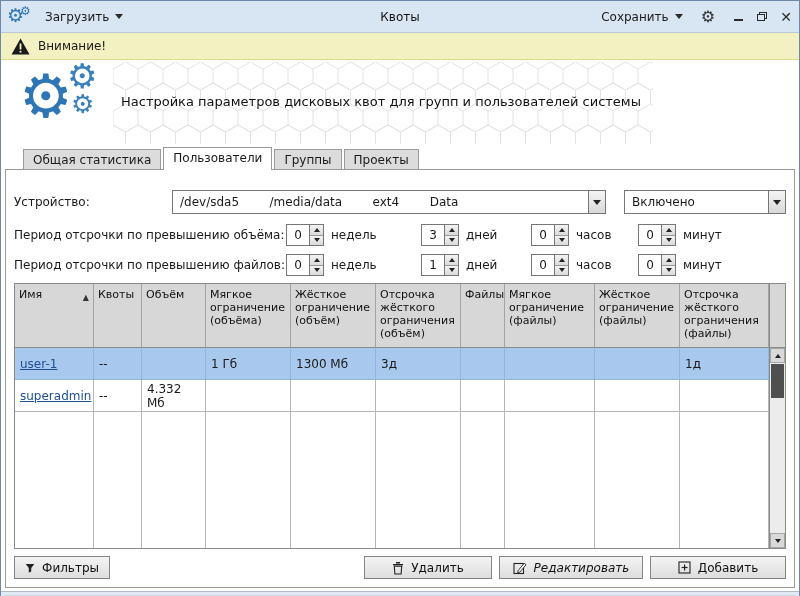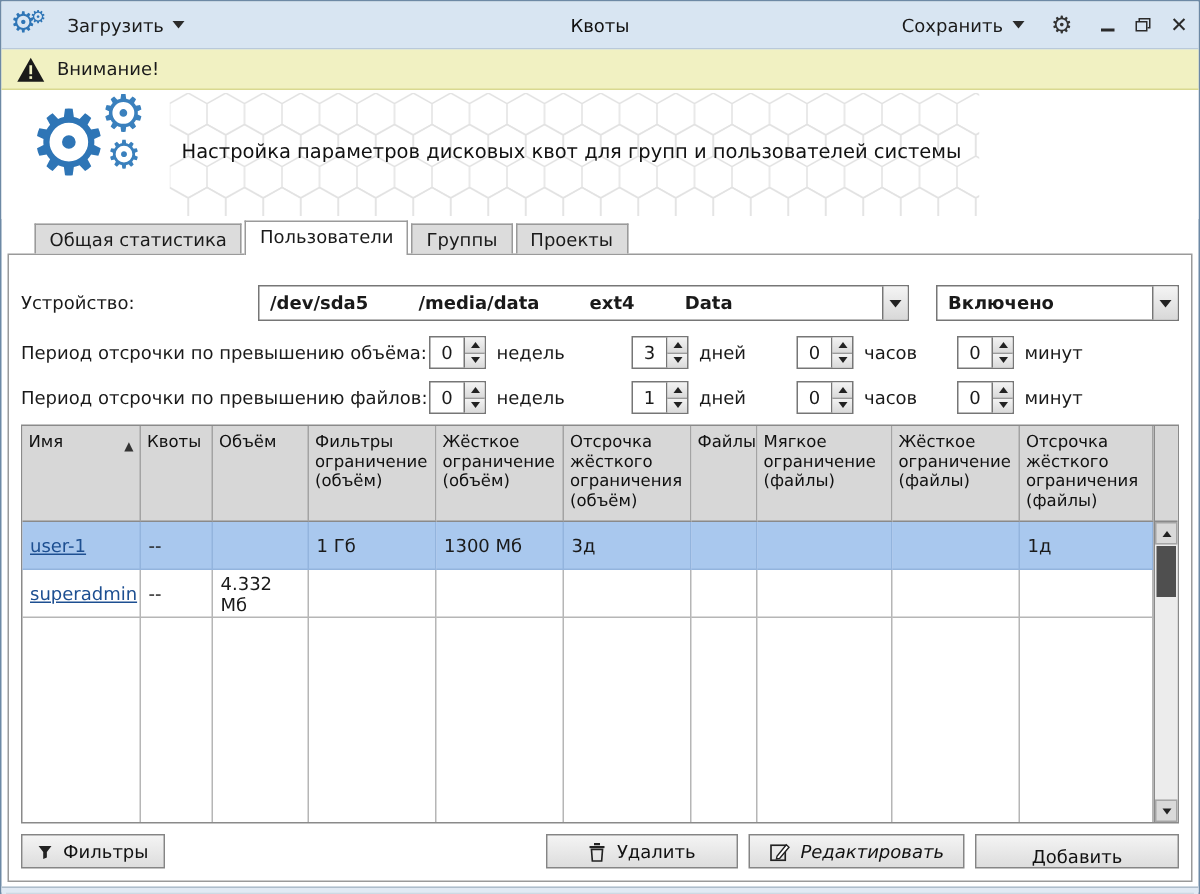--- a/index.html
+++ b/index.html
@@ -44,21 +44,21 @@
   .tab.active{background:#fff;height:23px;margin-bottom:-1px;padding-bottom:5px;}
 
   
   .frame{flex:1;margin:0 4px 3px;border:1px solid #9a9a9a;background:#fff;display:flex;flex-direction:column;position:relative;z-index:1;}
 
   .device-row{display:flex;align-items:center;margin:20px 8px 2px;}
   .device-row .lbl{width:158px;}
   .combo{height:24px;border:1px solid #767676;background:#fff;display:flex;align-items:stretch;}
   .combo-main{flex:1;}
   .combo-state{width:162px;margin-left:18px;}
-  .combo-text{flex:1;display:flex;align-items:center;padding:0 7px;white-space:pre;overflow:hidden;font-weight:bold;}
+  .combo-text{flex:1;display:flex;align-items:center;padding:0 7px;white-space:pre;overflow:hidden;}
   .combo-btn{width:17px;border-left:1px solid #767676;background:linear-gradient(#f4f4f4,#d8d8d8);display:flex;align-items:center;justify-content:center;}
   .combo-btn .caret{border-top-color:#222;}
 
   .grace-row{display:flex;align-items:center;margin:8px 8px 0;}
   .grace-row .lbl{width:272px;}
   .gp{display:flex;align-items:center;}
   .gp1{width:135px;} .gp2{width:110px;} .gp3{width:107px;}
   .spin{display:inline-flex;height:22px;border:1px solid #767676;background:#fff;}
   .spin-val{width:22px;display:flex;align-items:center;justify-content:center;}
   .spin-btns{width:14px;display:flex;flex-direction:column;border-left:1px solid #767676;}
@@ -84,21 +84,21 @@
   .vs-track{flex:1;position:relative;}
   .vs-thumb{position:absolute;left:1px;right:1px;top:1px;height:34px;background:#4f4f4f;}
 
   
   .btnrow{display:flex;align-items:center;margin:7px 8px 8px;}
   .btn{height:23px;border:1px solid #858585;background:linear-gradient(#f4f4f4,#dddddd);display:inline-flex;align-items:center;justify-content:center;gap:7px;padding:0 10px;font-size:12px;color:#111;}
   .btn-filters{width:96px;}
   .btn-right{margin-left:7px;}
   .btn-delete{width:128px;}
   .btn-edit{width:144px;font-style:italic;}
-  .btn-add{width:136px;flex-direction:column;}
+  .btn-add{width:136px;}
   .btn-spacer{flex:1;}
   .icon-svg{display:block;}
 
   
   .statusbar{height:29px;flex:0 0 auto;background:#e1eaf4;border-top:1px solid #aebdcb;position:relative;}
   .statusbar .inner{position:absolute;left:3px;right:3px;top:3px;bottom:3px;background:#f5f8fb;border:1px solid #cdd9e4;}
   .grip{position:absolute;right:2px;bottom:2px;}
 
   .gear-glyph{font-family:"DejaVu Sans",sans-serif;}
 </style>
@@ -313,21 +313,21 @@
         </span>
         <span class="unit">минут</span>
       </span>
     </div>
 
     <div class="table-wrap">
       <div class="tbl" style="grid-template-rows: 64px 32px 32px auto;">
           <div class="th"><span>Имя</span><div class="sort">▲</div></div>
           <div class="th"><span>Квоты</span></div>
           <div class="th"><span>Объём</span></div>
-          <div class="th"><span>Фильтры ограничение (объём)</span></div>
+          <div class="th"><span>Мягкое ограничение (объёма)</span></div>
           <div class="th"><span>Жёсткое ограничение (объём)</span></div>
           <div class="th"><span>Отсрочка жёсткого ограничения (объём)</span></div>
           <div class="th"><span>Файлы</span></div>
           <div class="th"><span>Мягкое ограничение (файлы)</span></div>
           <div class="th"><span>Жёсткое ограничение (файлы)</span></div>
           <div class="th"><span>Отсрочка жёсткого ограничения (файлы)</span></div>
           <div class="td sel">
             <div class="cell-link">user-1</div>
           </div>
           <div class="td sel">--</div>

